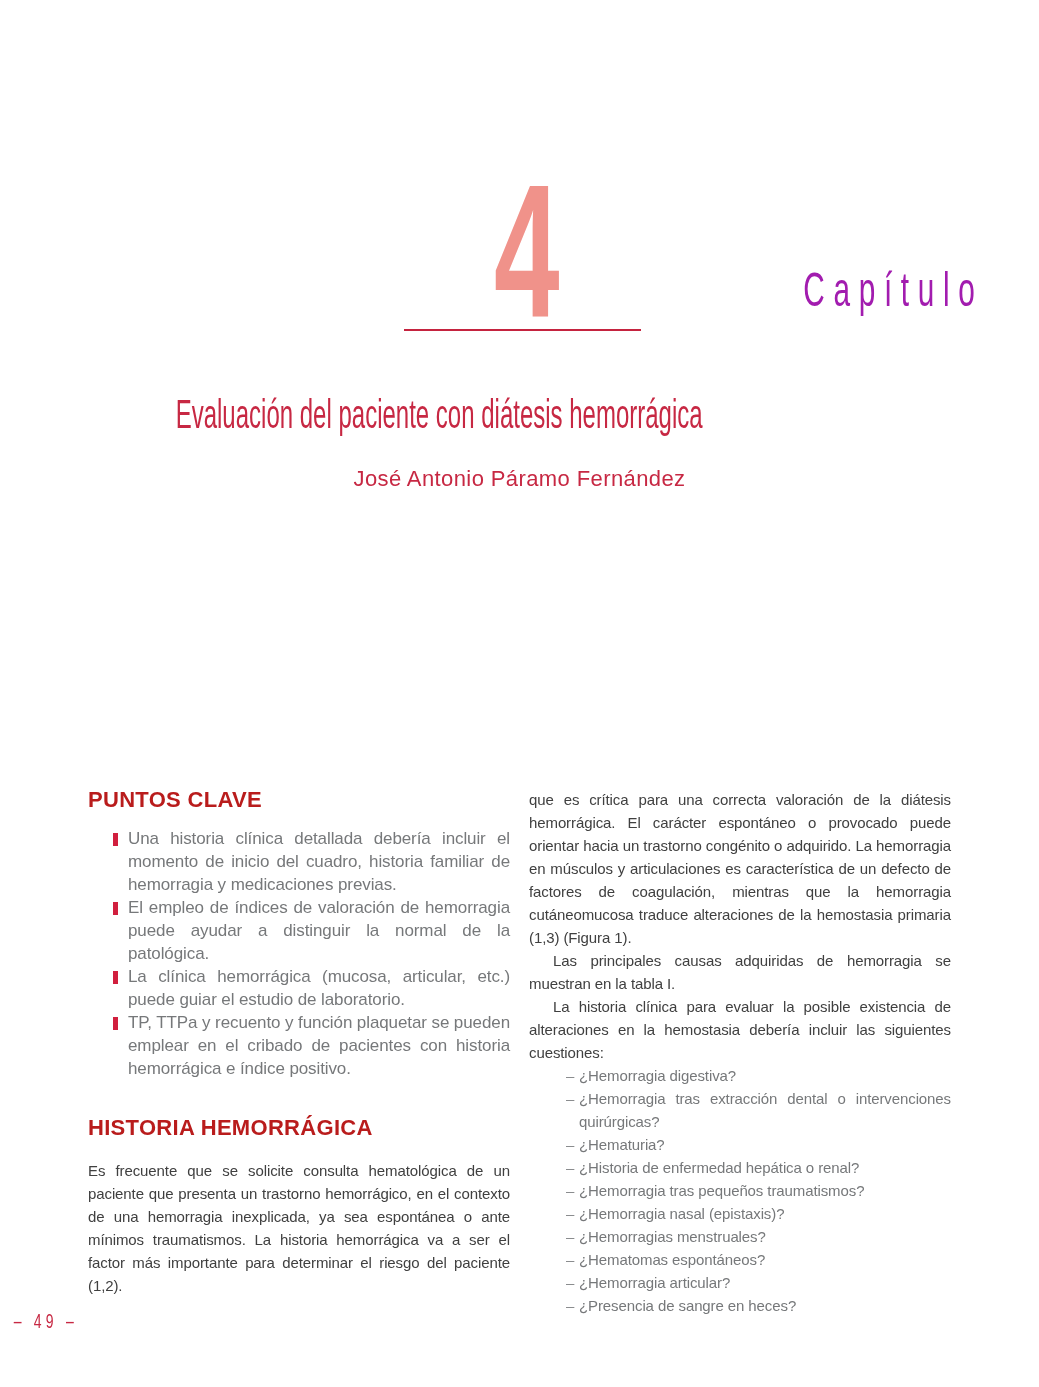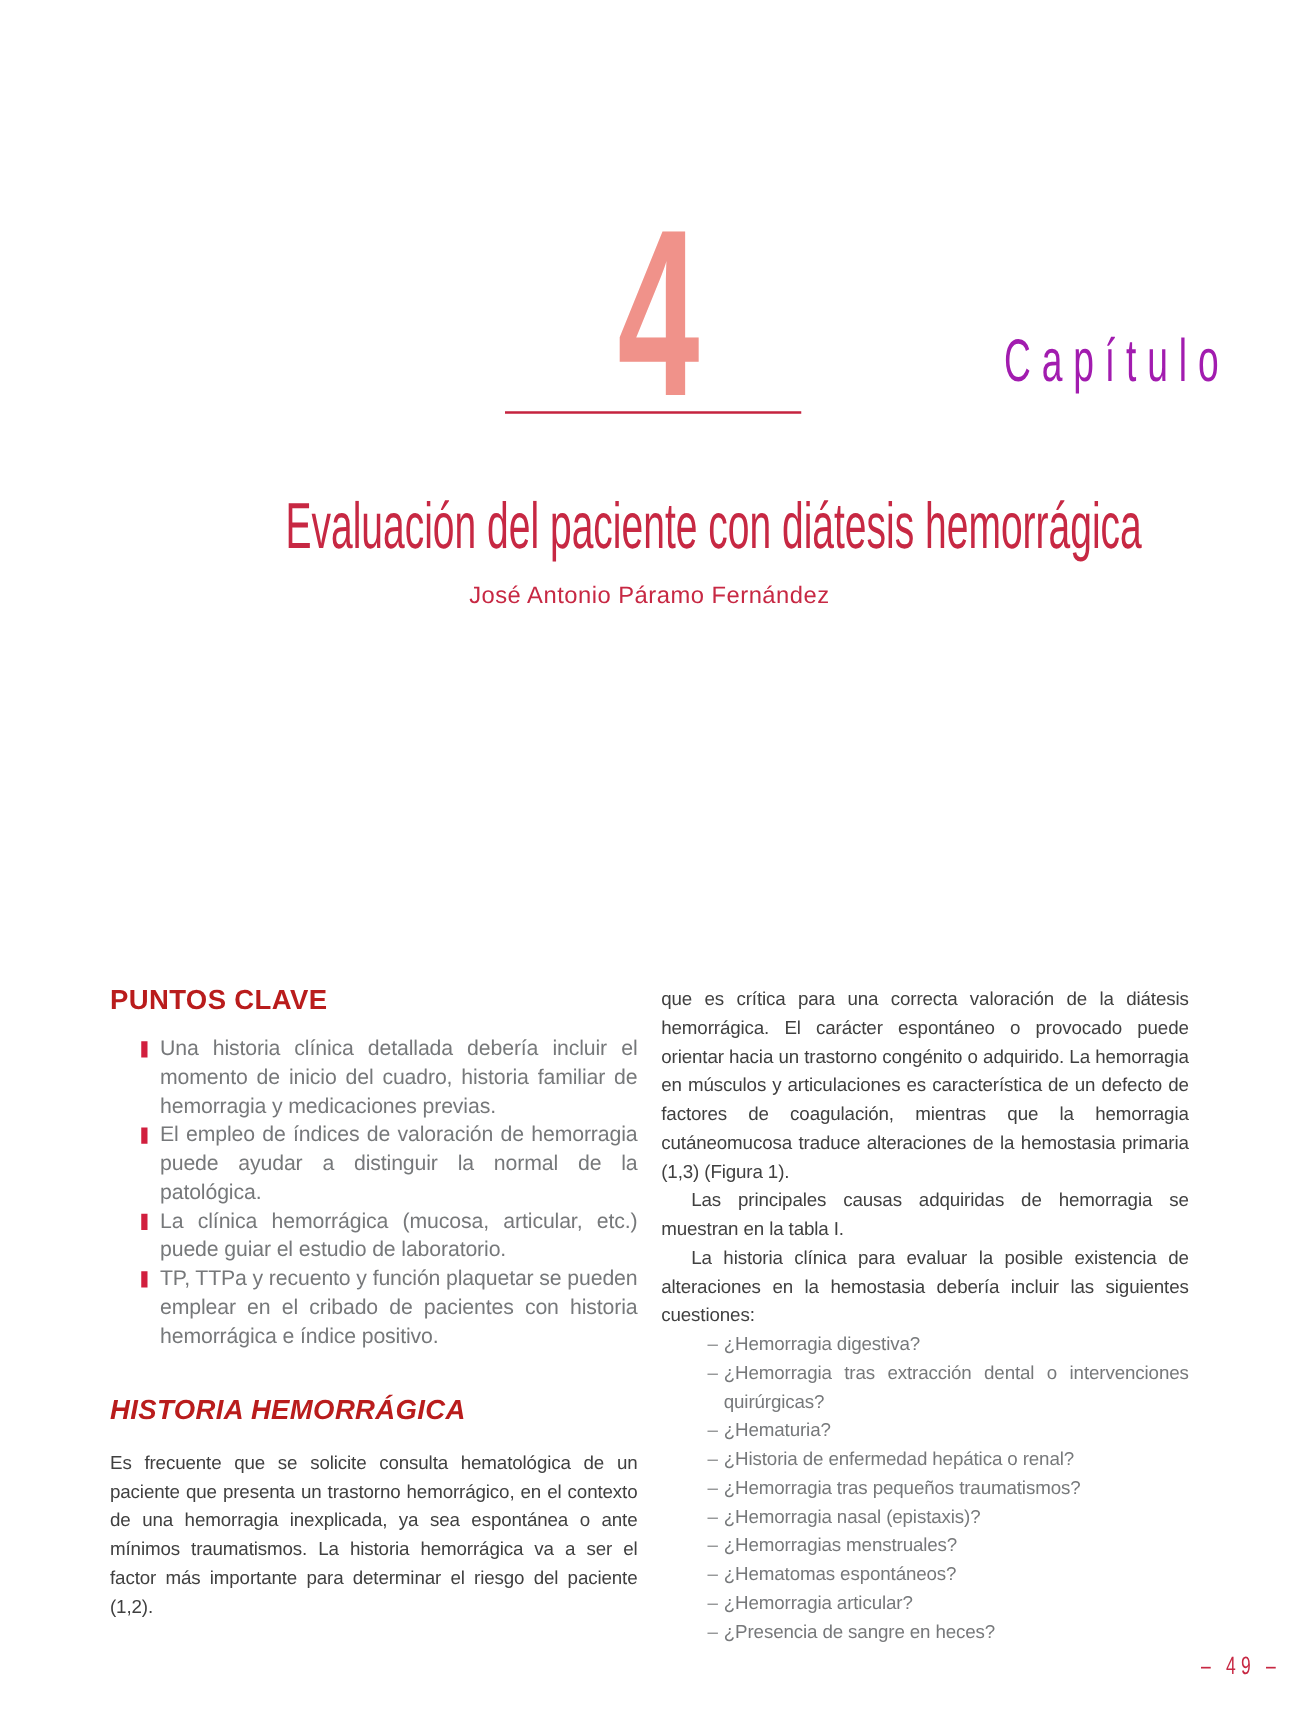--- a/index.html
+++ b/index.html
@@ -41,31 +41,31 @@
     top: 329px; left: 404px;
     width: 237px; height: 2px;
     background: #C5233F;
     z-index: 3;
   }
   .chapter-title {
     position: absolute;
     top: 390px; left: 0; right: 0;
     margin: 0;
     text-align: left;
-    font-size: 52px;
+    font-size: 40px;
     line-height: 1.2;
     font-weight: normal;
     color: #C72843;
   }
   .chapter-title .condensed { transform: scaleX(0.6); }
   .author-line {
     position: absolute;
     top: 466px; left: 0; right: 0;
     text-align: center;
-    font-size: 19px;
+    font-size: 22px;
     letter-spacing: 0.4px;
     color: #C72843;
   }
 
   
   .columns {
     position: absolute;
     top: 788px; left: 88px;
     width: 864px;
     display: flex;
@@ -74,21 +74,21 @@
   .col { flex: 0 0 422px; width: 422px; }
 
   .section-heading {
     margin: 0 0 15px 0;
     font-size: 22px;
     line-height: 24px;
     font-weight: bold;
     letter-spacing: 0.3px;
     color: #b91c1c;
   }
-  .heading-historia { margin: 36px 0 19px 0; font-style: italic; }
+  .heading-historia { margin: 36px 0 19px 0; }
 
   .body-par {
     margin: 0;
     font-size: 15px;
     line-height: 23px;
     letter-spacing: -0.1px;
     text-align: justify;
     color: #404040;
     hyphens: auto;
   }
@@ -130,22 +130,21 @@
     text-align: justify;
     color: #76787A;
     hyphens: auto;
   }
   .q-dash { position: absolute; left: 0; top: 0; color: #8A8C8E; }
 
   
   .page-footer {
     position: absolute;
     top: 1310px; left: 0; right: 0;
-    text-align: right;
-    margin-top: 12px;
+    text-align: left;
   }
   .page-number {
     display: inline-block;
     font-size: 20px;
     letter-spacing: 6px;
     color: #C72843;
     transform: scaleX(0.7);
     transform-origin: 50% 50%;
   }
 </style>

